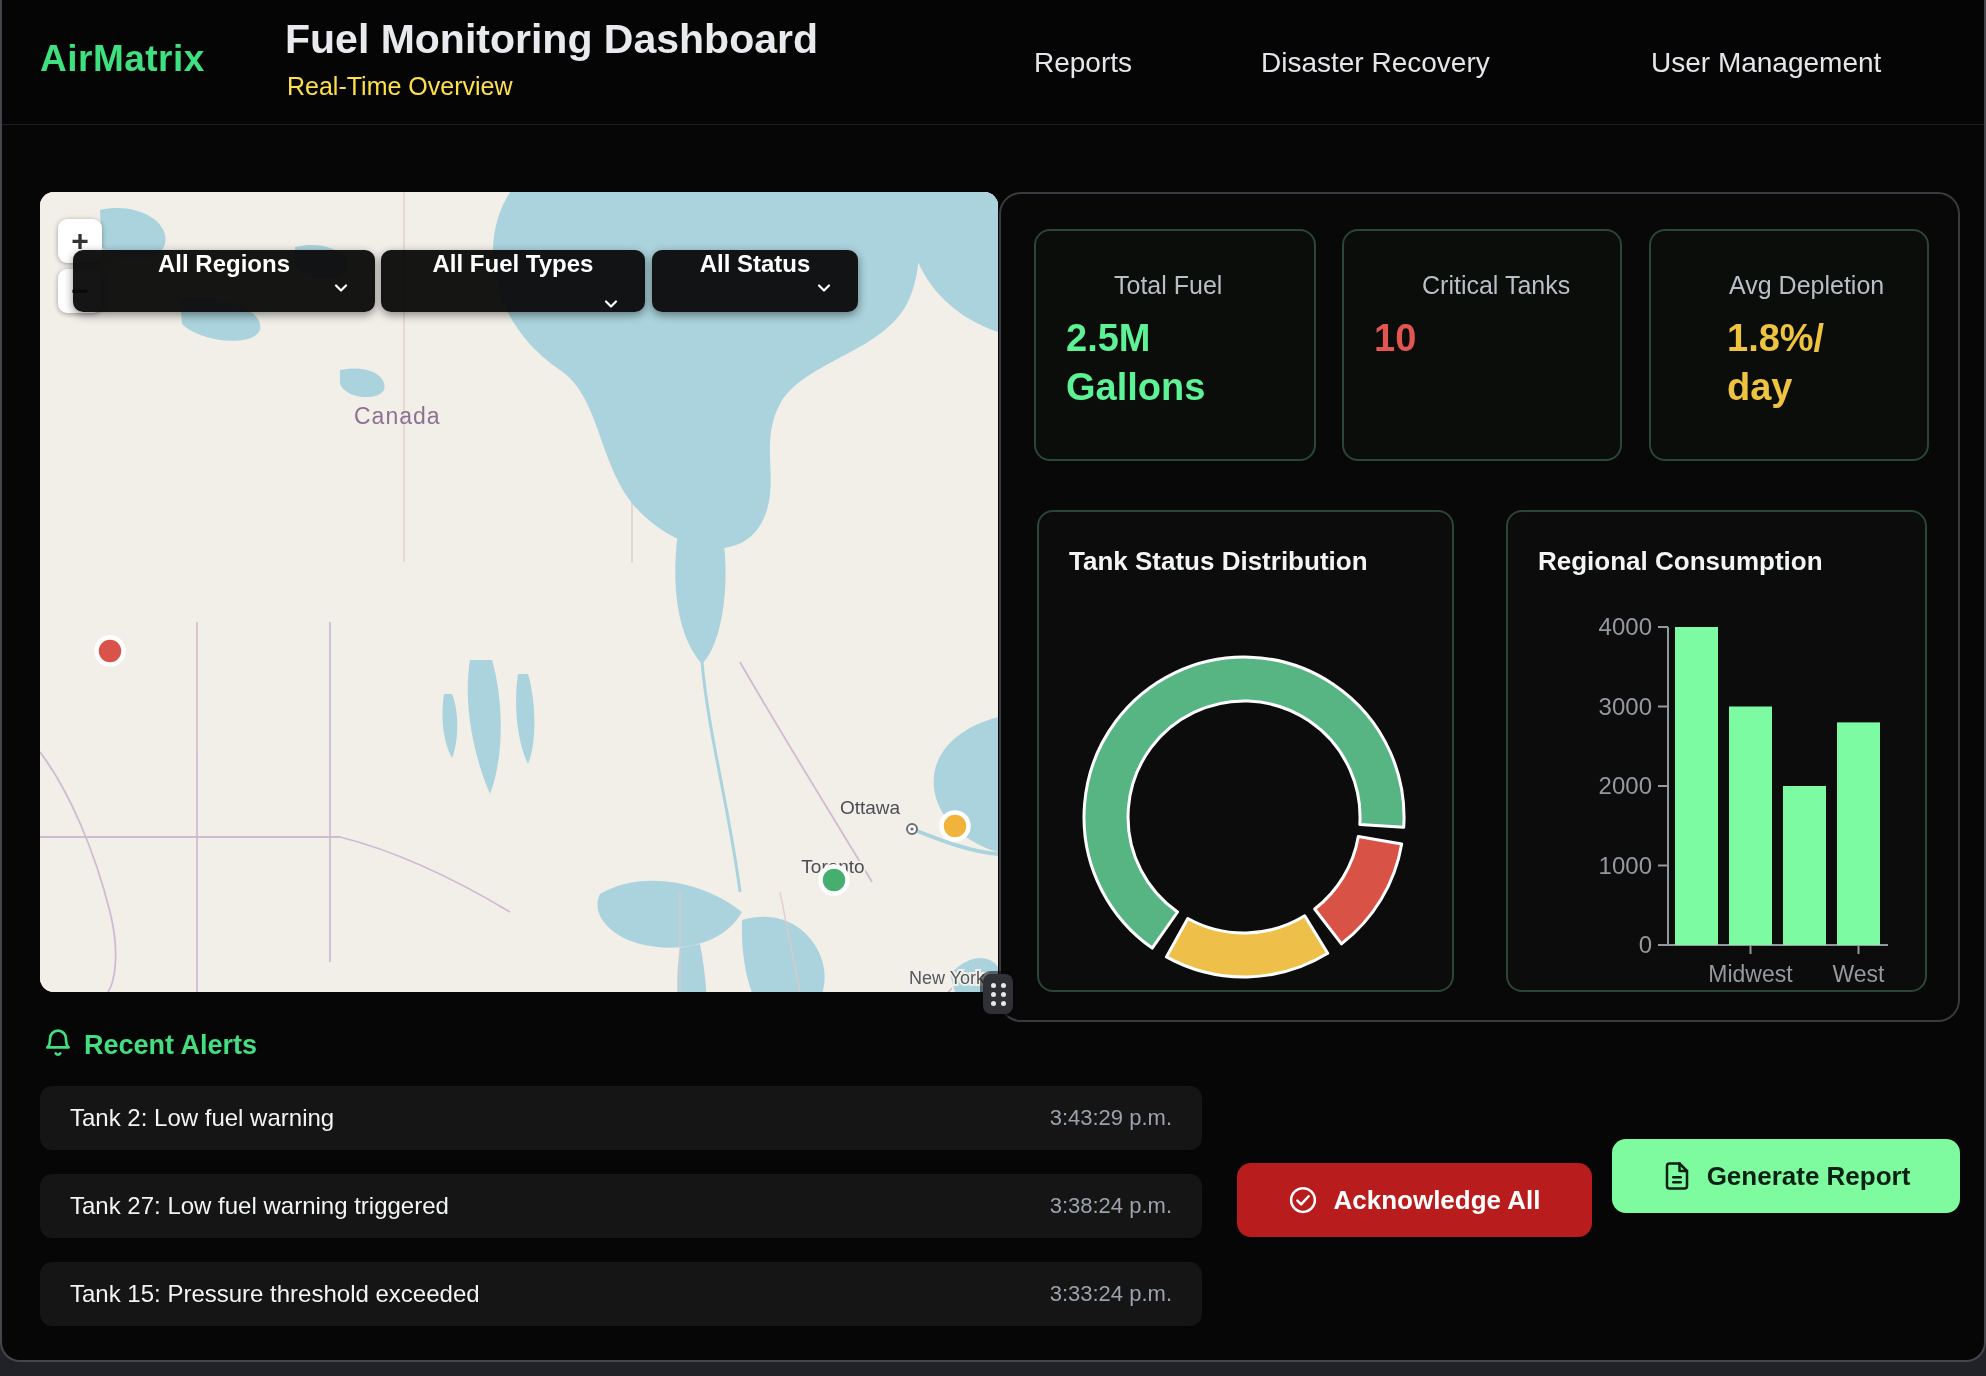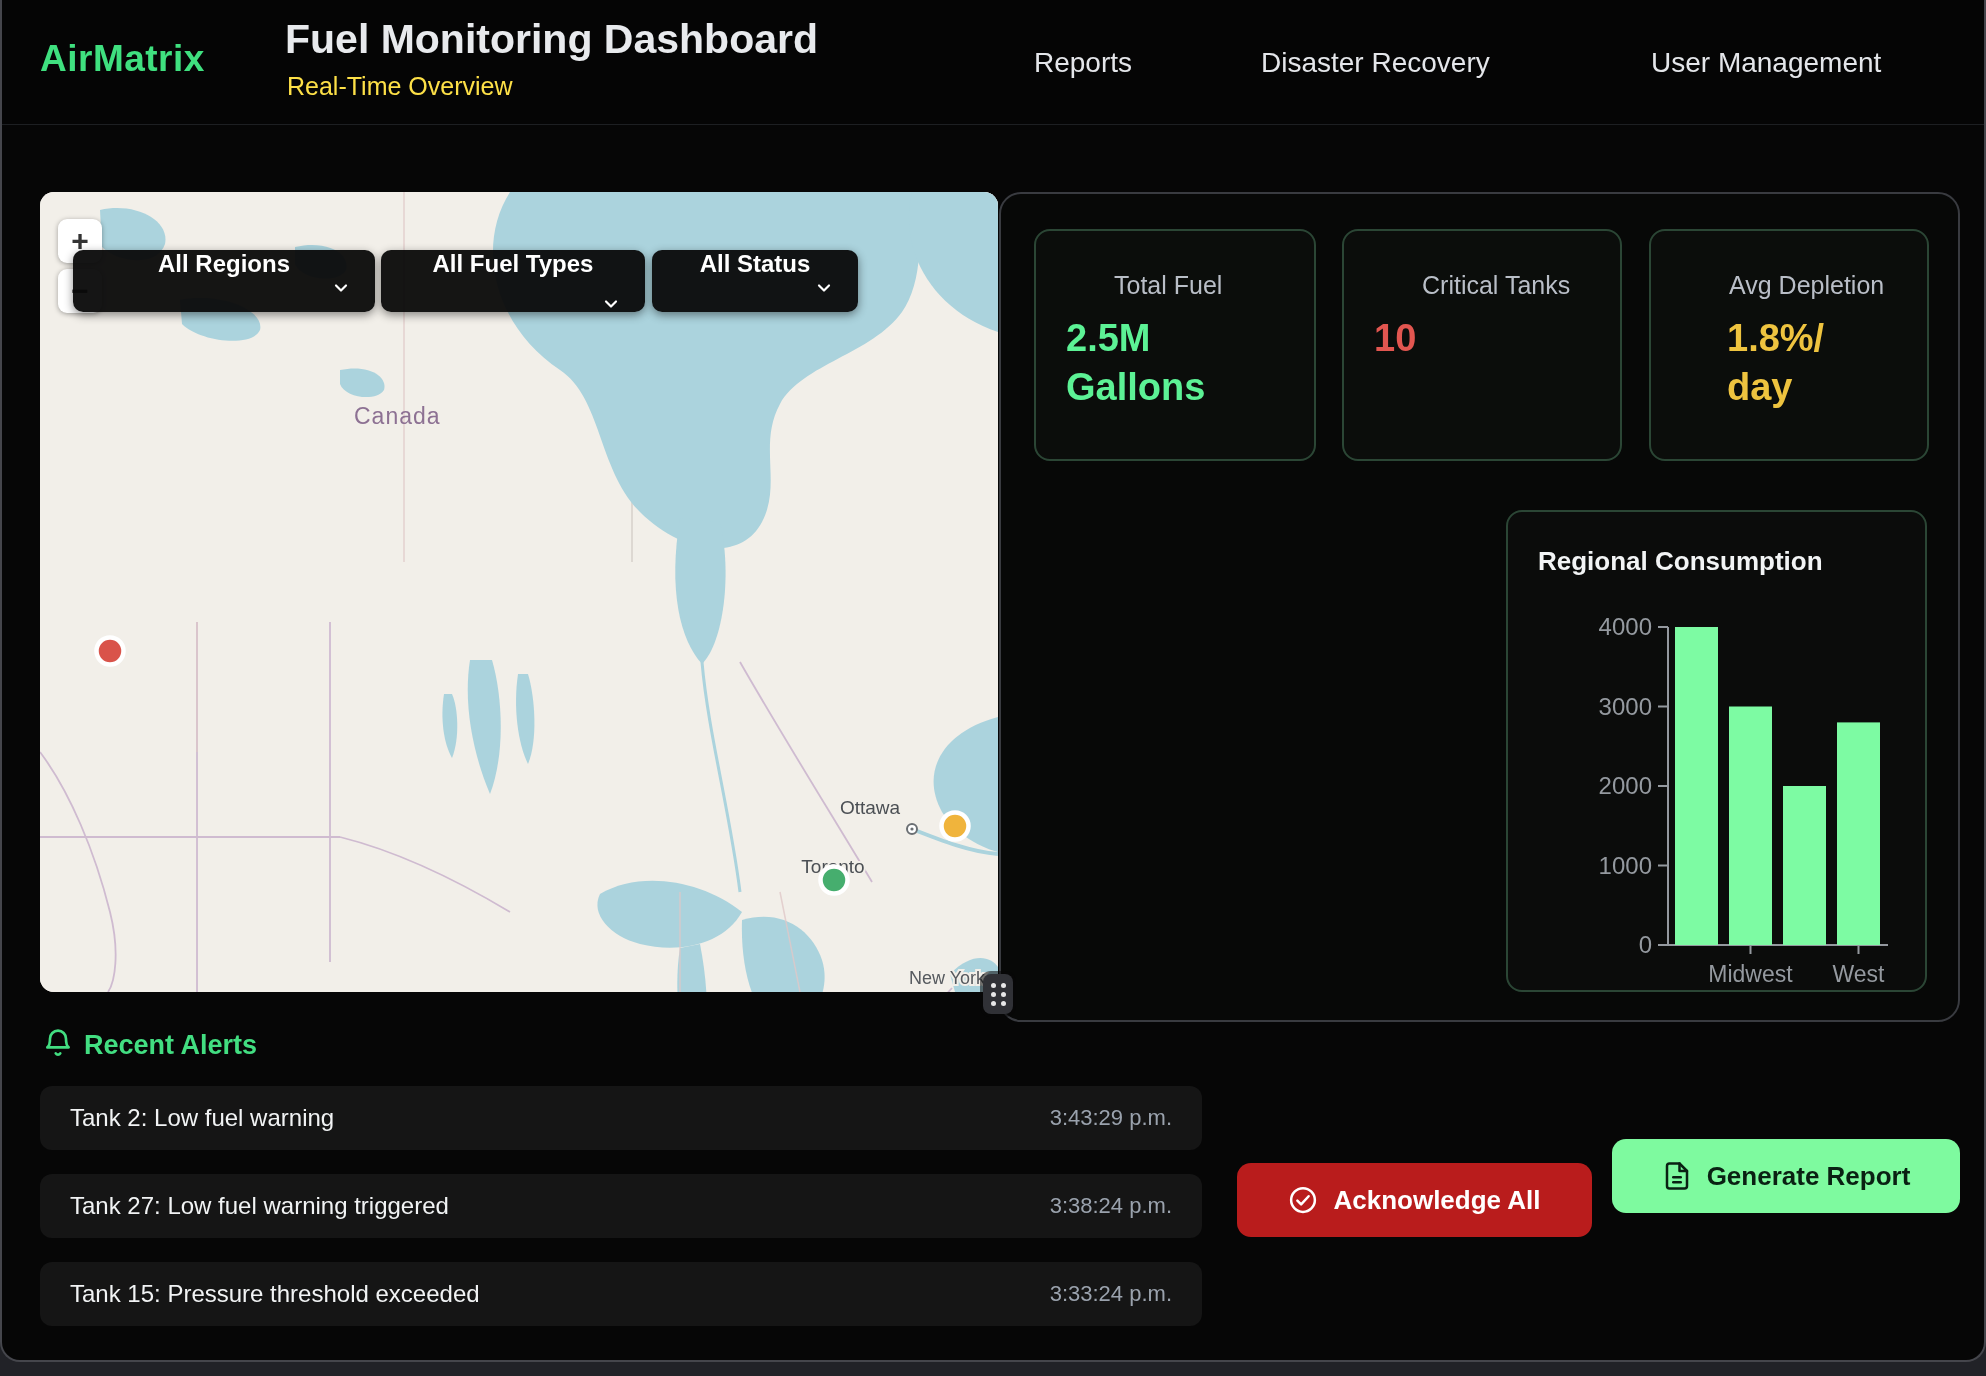--- a/index.html
+++ b/index.html
@@ -205,20 +205,28 @@
     </div>
     <div class="abs stat-card" id="stat-1">
       <div class="stat-label">Critical Tanks</div>
       <div class="stat-value" style="color: rgb(226, 86, 80);">10</div>
     </div>
     <div class="abs stat-card" id="stat-2">
       <div class="stat-label">Avg Depletion</div>
       <div class="stat-value" style="color: rgb(238, 195, 63); margin-left: 46px;">1.8%/ day</div>
     </div>
 
+    <div class="abs chart-card" id="donut-card">
+      <div class="chart-title">Tank Status Distribution</div>
+      <svg width="417" height="482" viewBox="0 0 417 482">
+          <path d="M 113.2 436.1 A 160 160 0 1 1 364.7 315.3 L 320.8 312.5 A 116 116 0 1 0 138.5 400.0 Z" fill="#57b584" stroke="#fff" stroke-width="3" stroke-linejoin="round"></path>
+          <path d="M 362.7 331.9 A 160 160 0 0 1 302.5 431.8 L 275.7 397.0 A 116 116 0 0 0 319.3 324.5 Z" fill="#d85246" stroke="#fff" stroke-width="3" stroke-linejoin="round"></path>
+          <path d="M 288.7 441.3 A 160 160 0 0 1 127.4 444.9 L 148.8 406.5 A 116 116 0 0 0 265.7 403.8 Z" fill="#eec04a" stroke="#fff" stroke-width="3" stroke-linejoin="round"></path>
+        </svg>
+    </div>
 
     <div class="abs chart-card" id="bar-card">
       <div class="chart-title">Regional Consumption</div>
       <svg width="421" height="482" viewBox="0 0 421 482">
           <line x1="150" y1="433" x2="160" y2="433" stroke="#94999f" stroke-width="2"></line>
           <text x="144" y="441" text-anchor="end" font-size="24" fill="#94999f">0</text>
           <line x1="150" y1="353.5" x2="160" y2="353.5" stroke="#94999f" stroke-width="2"></line>
           <text x="144" y="361.5" text-anchor="end" font-size="24" fill="#94999f">1000</text>
           <line x1="150" y1="274" x2="160" y2="274" stroke="#94999f" stroke-width="2"></line>
           <text x="144" y="282" text-anchor="end" font-size="24" fill="#94999f">2000</text>

